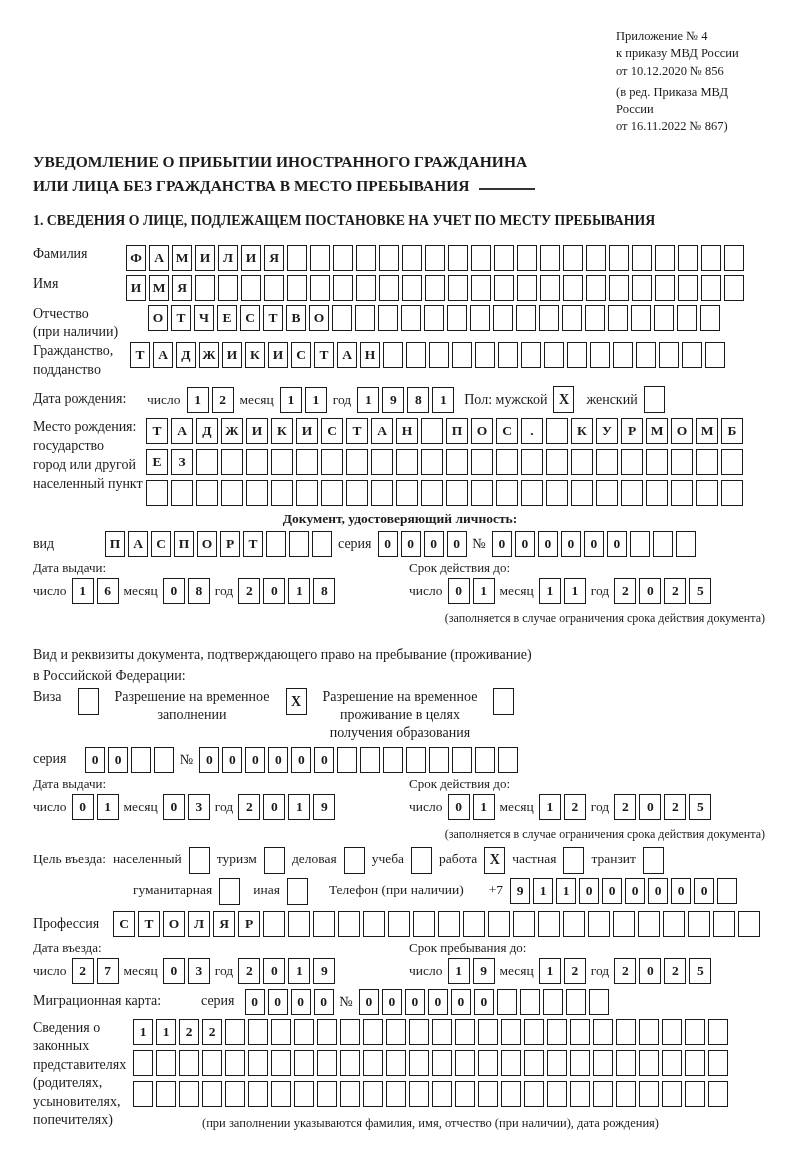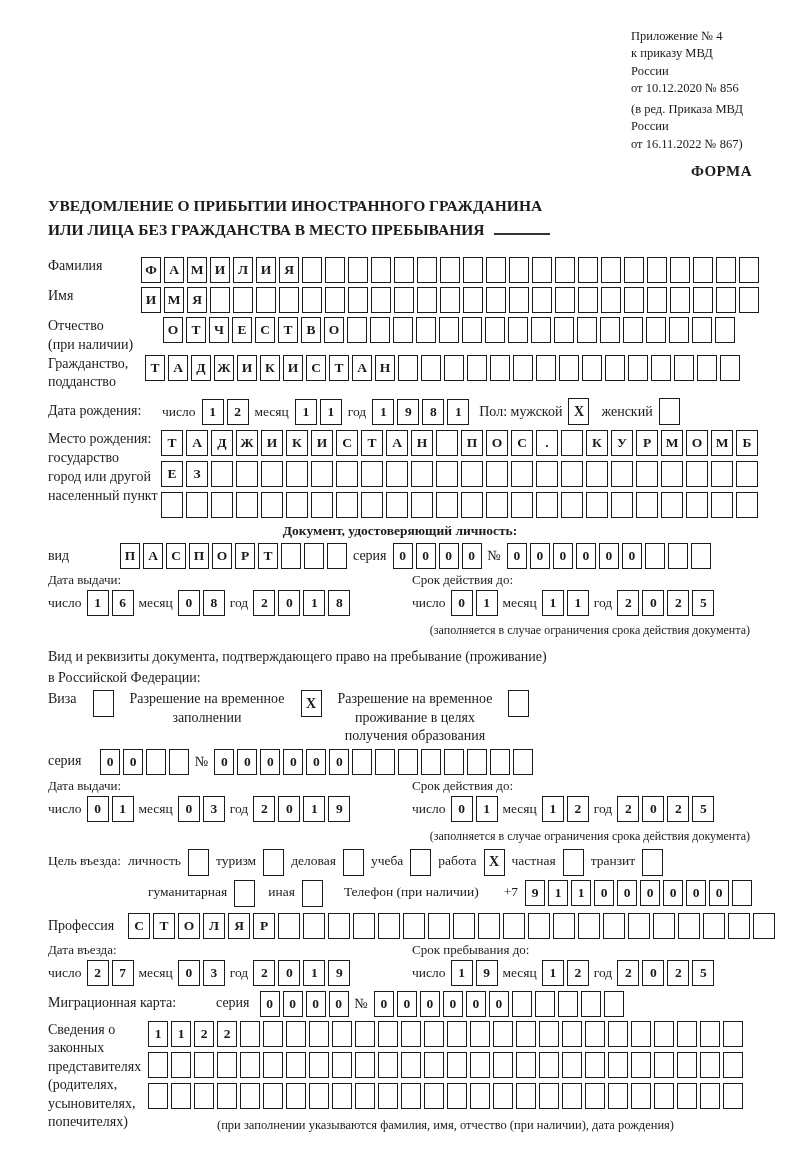--- a/index.html
+++ b/index.html
@@ -1,20 +1,20 @@
 <!DOCTYPE html>
 <html><head>
 <meta charset="utf-8">
 <style>
   html,body { margin:0; padding:0; background:#e8e8e8; }
   .page {
     width:800px; height:1163px; box-sizing:border-box;
     margin:0 auto; background:#ffffff; color:#1b1b1b;
     font-family:"Liberation Serif","DejaVu Serif",serif;
-    font-size:14px; padding:28px 48px; overflow:hidden; position:relative;
+    font-size:14px; padding:28px 33px; overflow:hidden; position:relative;
   }
   
   .meta { margin-left:583px; font-size:12.5px; line-height:1.38; }
   .meta .grp2 { margin-top:4px; }
   .forma { text-align:right; font-weight:bold; font-size:15px; margin-top:10px; letter-spacing:.5px; }
   
   .title { text-align:left; font-weight:bold; font-size:15.5px; line-height:1.5; margin-top:14px; }
   .blank-line { display:inline-block; width:56px; border-bottom:2px solid #333; height:1em; margin-left:10px; vertical-align:baseline; }
   .sec-heading { font-weight:bold; font-size:13.8px; margin-top:16px; }
   
@@ -45,43 +45,43 @@
   .w-surname { width:93px; } .w-patron { width:115px; } .w-citizen { width:97px; }
   .w-birthplace { width:113px; } .w-type { width:72px; } .w-prof { width:80px; }
   .w-legal { width:100px; }
   .inline-lbl { flex:none; margin:4px 6px 0 6px; }
   .opt { display:flex; align-items:flex-start; gap:16px; }
   .opt .olbl { text-align:center; line-height:1.3; }
   .purpose-row { font-size:13.5px; display:flex; align-items:flex-start; gap:7px; }
   .purpose-row .plbl { margin-top:4px; flex:none; }
   .note-center { font-size:12.5px; text-align:center; padding-left:120px; margin-top:4px; }
   .doc-heading { text-align:center; font-weight:bold; font-size:13.5px; margin-top:5px; }
-  .intro { font-size:14px; line-height:1.5; margin-top:8px; }
+  .intro { font-size:14px; line-height:1.5; margin-top:18px; }
   .mt4{margin-top:4px;} .mt5{margin-top:5px;} .mt6{margin-top:6px;} .mt16{margin-top:16px;}
   .mt3{margin-top:3px;} .mt2{margin-top:2px;}
 </style>
 </head>
 <body>
 
 <div class="page">
 
   <div class="meta">
     <div>Приложение № 4</div>
     <div>к приказу МВД России</div>
     <div>от 10.12.2020 № 856</div>
     <div class="grp2">(в ред. Приказа МВД России</div>
     <div>от 16.11.2022 № 867)</div>
   </div>
-  <div class="forma">ФОРМА</div>
 
   <div class="title">
     <div>УВЕДОМЛЕНИЕ О ПРИБЫТИИ ИНОСТРАННОГО ГРАЖДАНИНА</div>
     <div><span>ИЛИ ЛИЦА БЕЗ ГРАЖДАНСТВА В МЕСТО ПРЕБЫВАНИЯ</span><span class="blank-line"></span></div>
   </div>
 
+  <div class="sec-heading">1. СВЕДЕНИЯ О ЛИЦЕ, ПОДЛЕЖАЩЕМ ПОСТАНОВКЕ НА УЧЕТ ПО МЕСТУ ПРЕБЫВАНИЯ</div>
 
   <div class="row mt16">
     <div class="lbl w-surname">Фамилия</div>
     <div class="cells">
         <span class="cell">Ф</span>
         <span class="cell">А</span>
         <span class="cell">М</span>
         <span class="cell">И</span>
         <span class="cell">Л</span>
         <span class="cell">И</span>
@@ -507,21 +507,21 @@
             <span class="cell">2</span>
             <span class="cell">5</span>
           </span>
       </div>
     </div>
   </div>
   <div class="dnote">(заполняется в случае ограничения срока действия документа)</div>
 
   <div class="purpose-row mt5">
     <span class="plbl">Цель въезда:</span>
-    <span class="plbl">личность</span>
+    <span class="plbl">населенный</span>
     <span class="checkbox"></span>
     <span class="plbl">туризм</span>
     <span class="checkbox"></span>
     <span class="plbl">деловая</span>
     <span class="checkbox"></span>
     <span class="plbl">учеба</span>
     <span class="checkbox"></span>
     <span class="plbl">работа</span>
     <span class="checkbox">X</span>
     <span class="plbl">частная</span>

